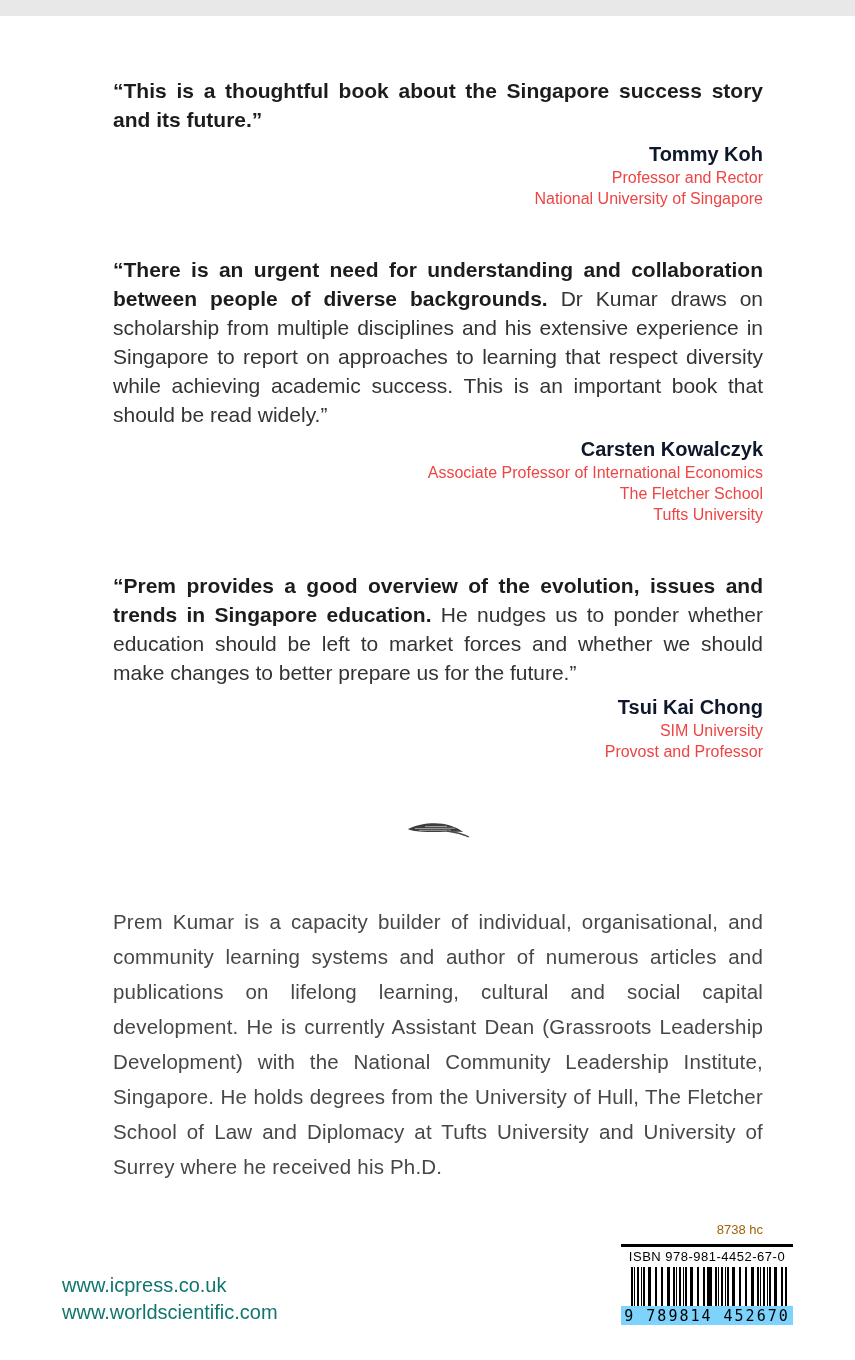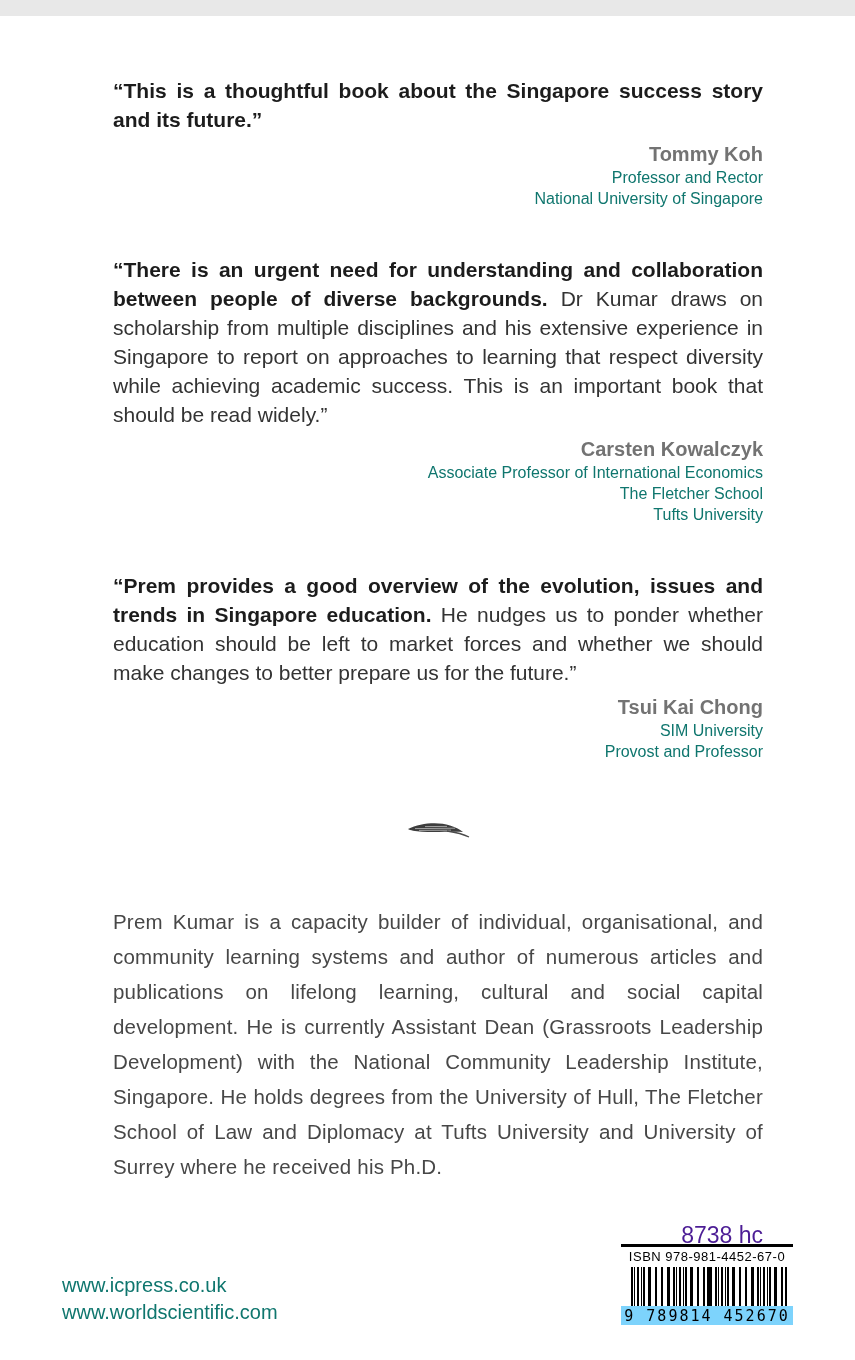--- a/index.html
+++ b/index.html
@@ -26,46 +26,46 @@
     color:#333333;
   }
   .lead{font-weight:bold;color:#1c1c1c;}
   .attribution{
     text-align:right;
     margin-top:7px;
   }
   .attr-name{
     font-size:20px;
     font-weight:bold;
-    color:#737373;
+    color:#0f172a;
     line-height:26px;
   }
   .attr-role{
     font-size:16px;
     line-height:21px;
-    color:#0f766e;
+    color:#ef4444;
   }
   .ornament-row{
     text-align:center;
     margin:58px 0 60px 0;
   }
   .bio{
     margin:0;
     font-size:20.5px;
     line-height:35px;
     text-align:justify;
     color:#474747;
     letter-spacing:0.2px;
   }
   
   .print-code{
     position:absolute;
     right:92px;top:1206px;
-    font-size:23px;
-    color:#4c1d95;
+    font-size:13px;
+    color:#a16207;
   }
   .urls{
     position:absolute;
     left:62px;top:1256px;
     font-size:20px;
     font-weight:normal;
     color:#0f766e;
     line-height:27px;
   }
   .barcode-box{

